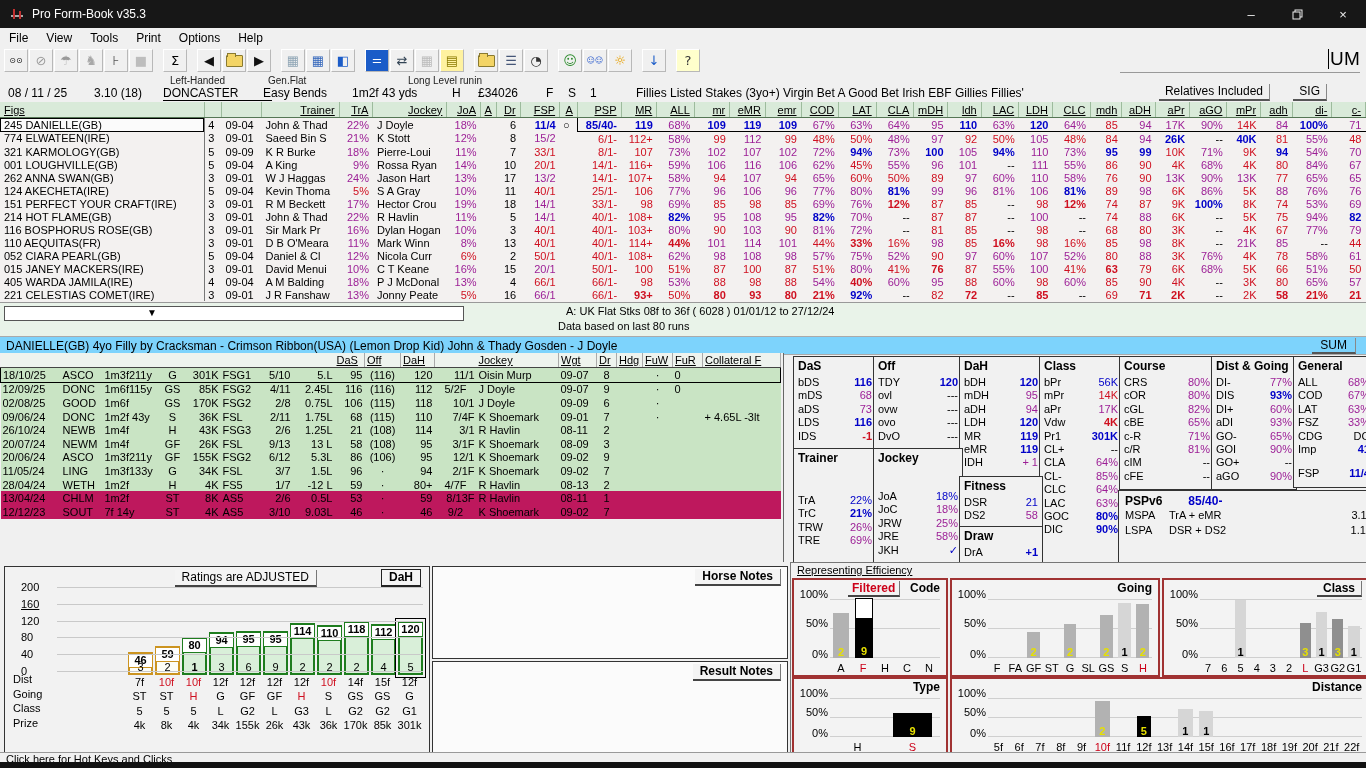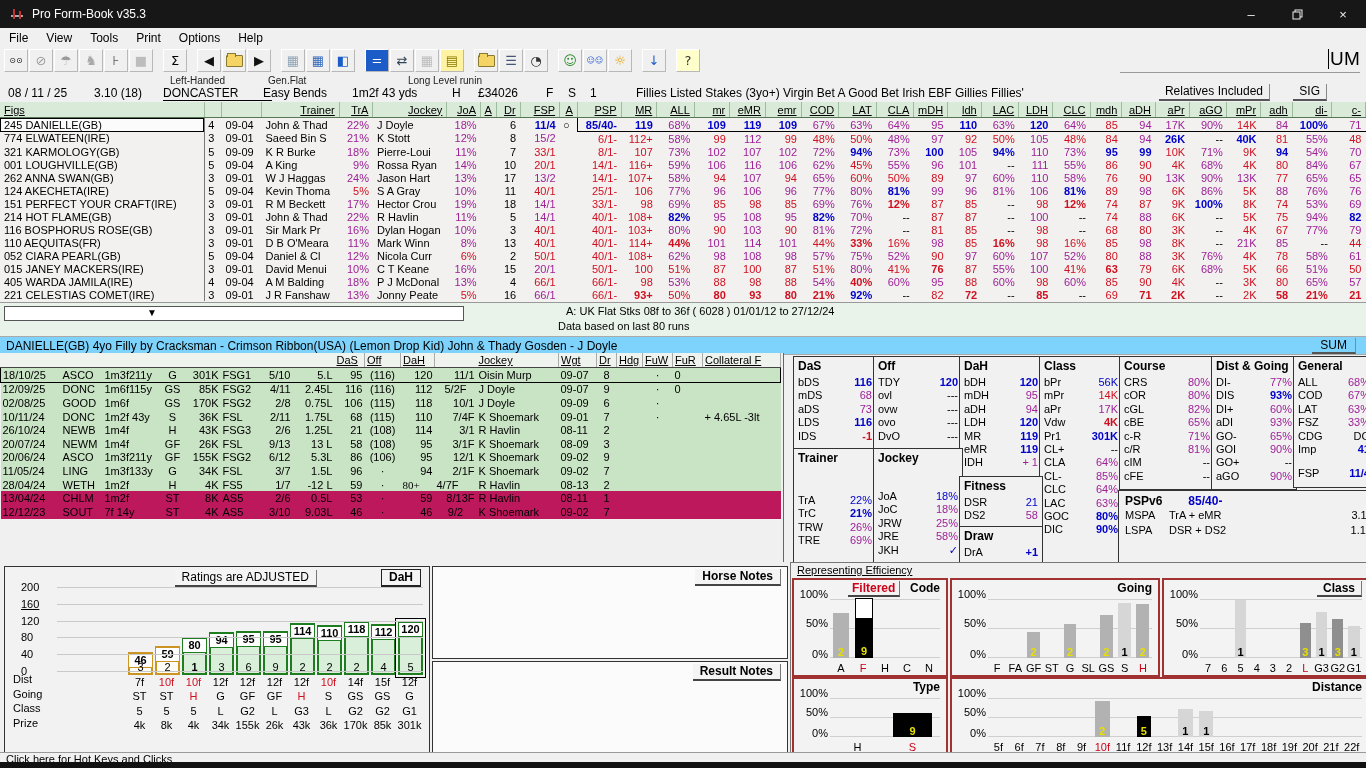--- a/index.html
+++ b/index.html
@@ -968,21 +968,21 @@
           <td style="text-align: right;">10/1</td>
           <td>J Doyle</td>
           <td>09-09</td>
           <td style="text-align: center;">6</td>
           <td></td>
           <td style="text-align: center;">·</td>
           <td></td>
           <td></td>
         </tr>
         <tr class="hg">
-          <td>10/11/24</td>
+          <td>09/06/24</td>
           <td>DONC</td>
           <td>1m2f 43y</td>
           <td style="text-align: center;">S</td>
           <td style="text-align: right;">36K</td>
           <td>FSL</td>
           <td style="text-align: right;">2/11</td>
           <td style="text-align: right;">1.75L</td>
           <td style="text-align: right;">68</td>
           <td style="text-align: center;">(115)</td>
           <td style="text-align: right;">110</td>
@@ -1083,22 +1083,22 @@
           <td>28/04/24</td>
           <td>WETH</td>
           <td>1m2f</td>
           <td style="text-align: center;">H</td>
           <td style="text-align: right;">4K</td>
           <td>FS5</td>
           <td style="text-align: right;">1/7</td>
           <td style="text-align: right;">-12 L</td>
           <td style="text-align: right;">59</td>
           <td style="text-align: center;">·</td>
-          <td style=" font-family: Liberation Serif, serif;">80+</td>
-          <td style="text-align: left;">4/7F</td>
+          <td style="text-align: right;">80+</td>
+          <td style="text-align: center;">4/7F</td>
           <td>R Havlin</td>
           <td>08-13</td>
           <td style="text-align: center;">2</td>
           <td></td>
           <td style="text-align: center;"></td>
           <td></td>
           <td></td>
         </tr>
         <tr class="hw">
           <td>13/04/24</td>

